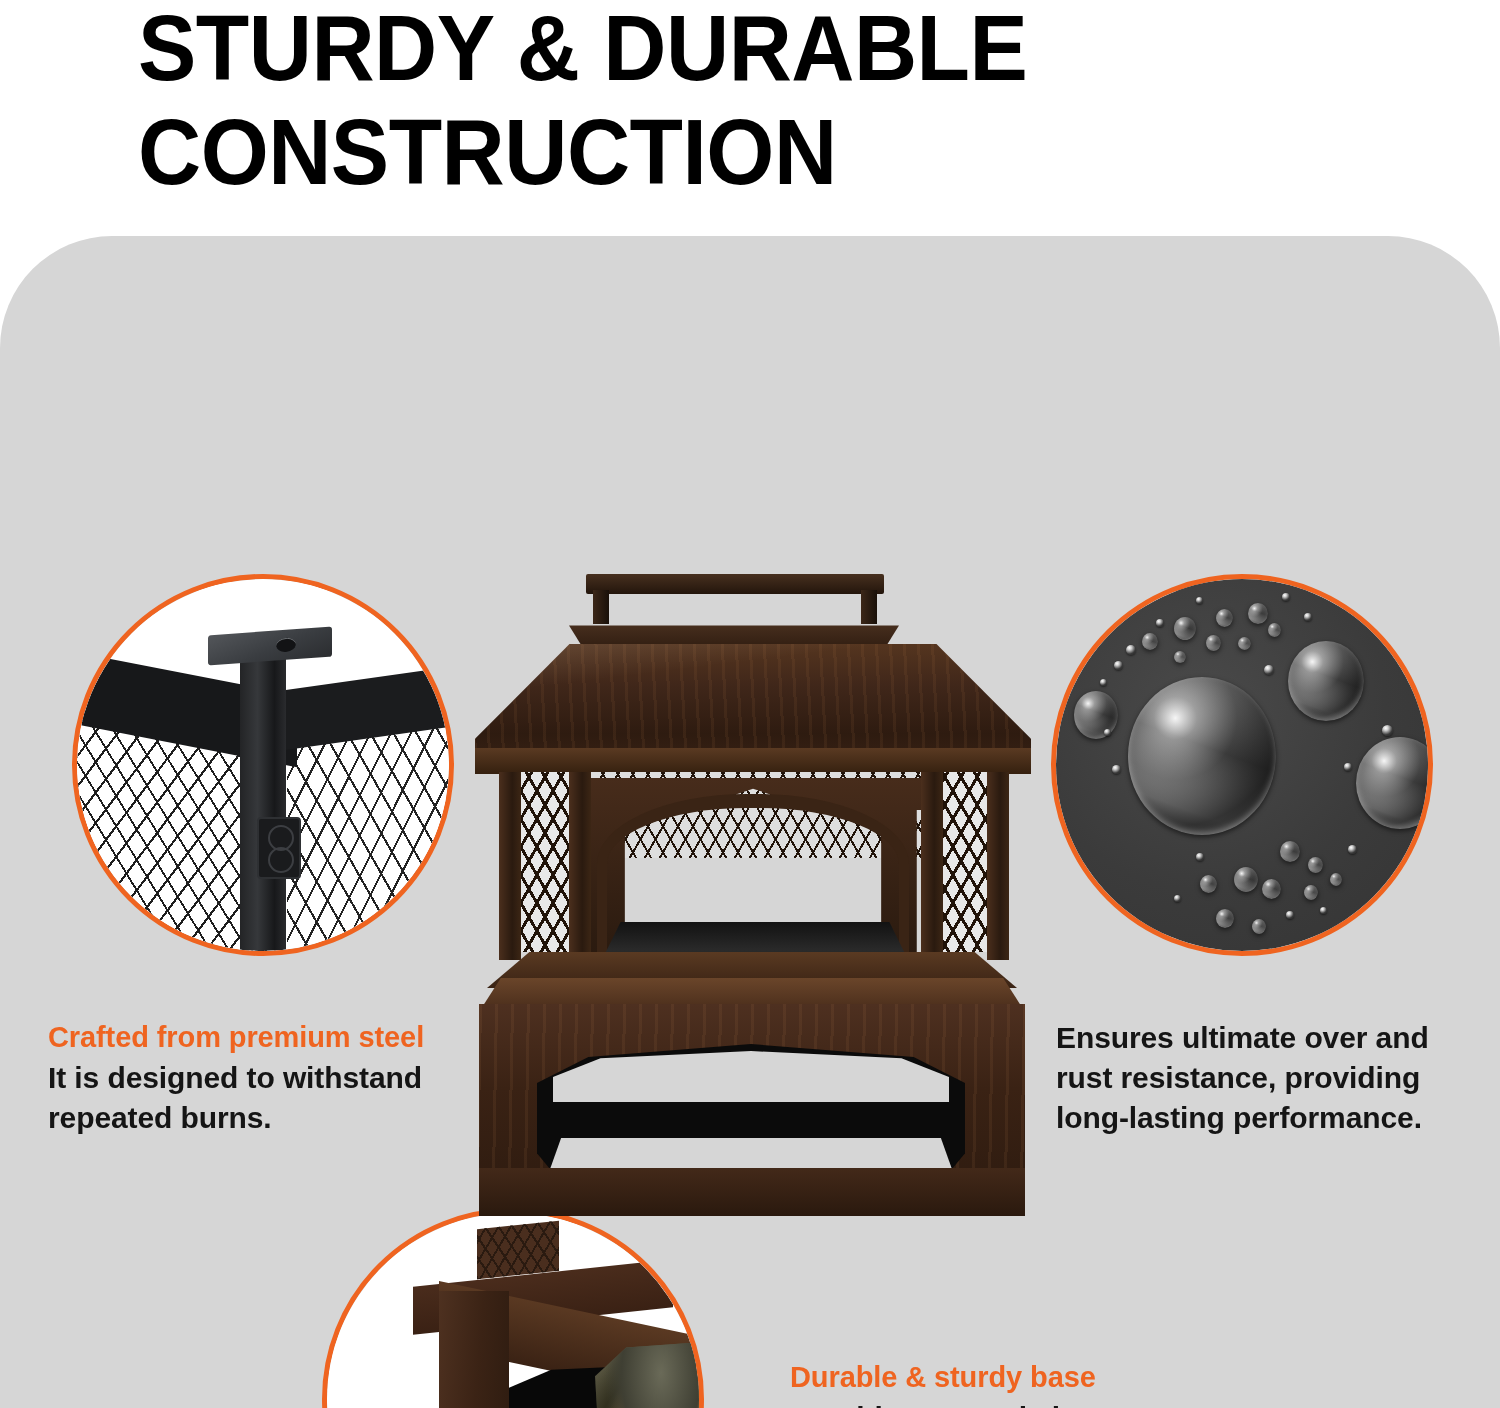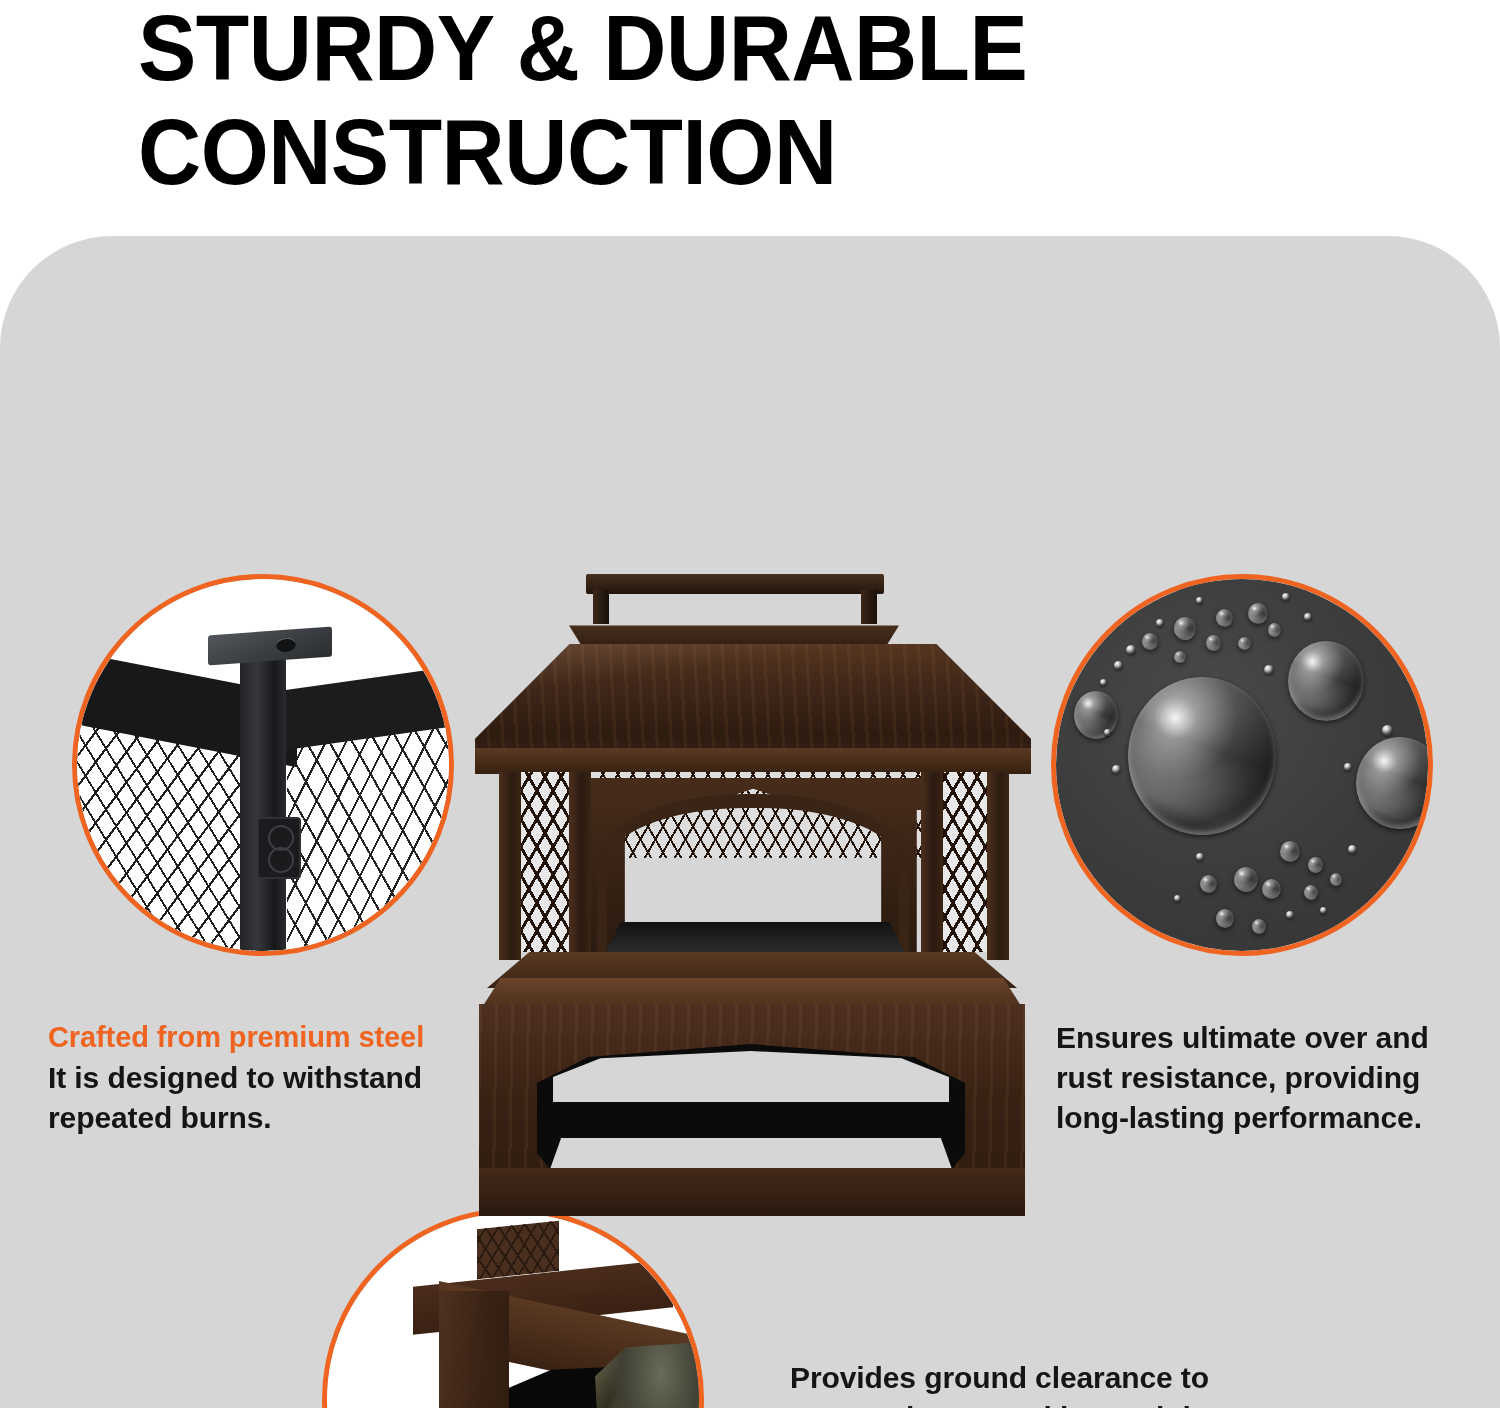--- a/index.html
+++ b/index.html
@@ -508,19 +508,20 @@
 repeated burns.</div>
     </div>
 
     <div class="callout" id="callout-finish">
       <div class="callout-body">Ensures ultimate over and
 rust resistance, providing
 long-lasting performance.</div>
     </div>
 
     <div class="callout" id="callout-base">
+      <div class="callout-title">Durable &amp; sturdy base</div>
       <div class="callout-body">Provides ground clearance to
 ensure the ground beneath is
 not over heated.</div>
     </div>
 
   </div>
 </div>
 
 </body></html>

